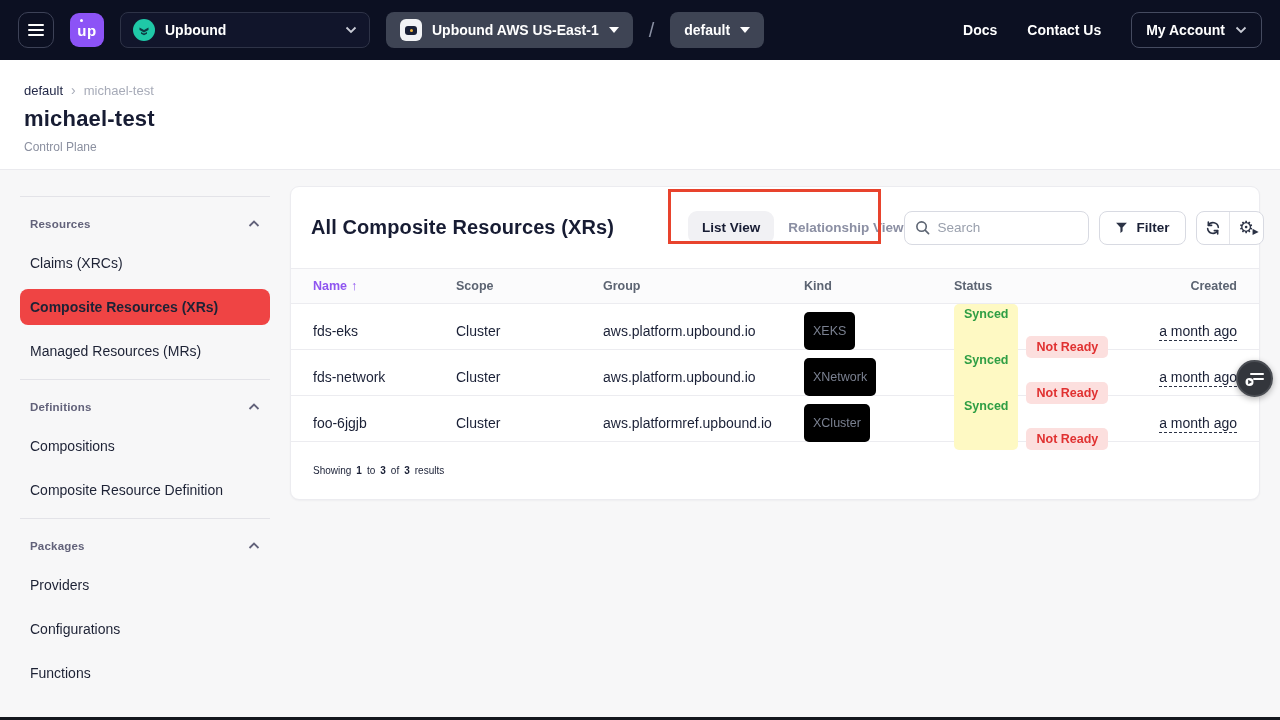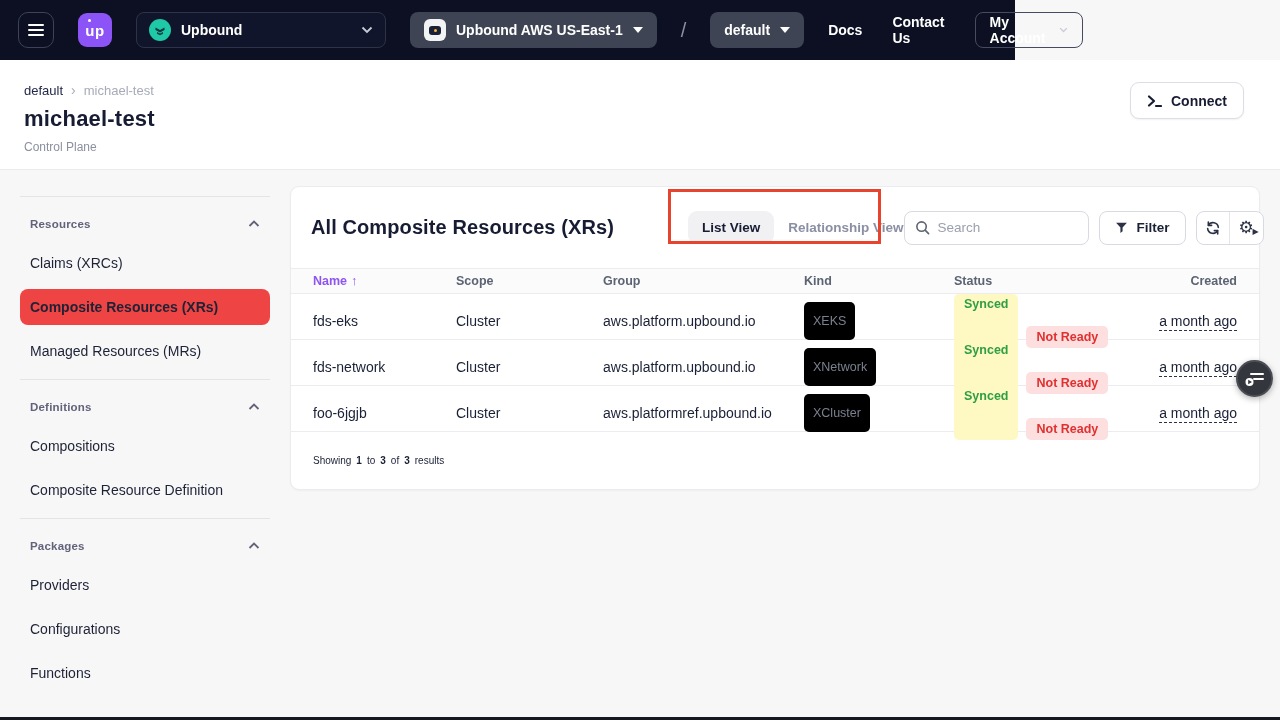--- a/index.html
+++ b/index.html
@@ -1,21 +1,21 @@
 <!DOCTYPE html>
 <html><head>
 <meta charset="utf-8">
 <style>
   * { margin:0; padding:0; box-sizing:border-box; }
   html,body { width:1280px; height:720px; overflow:hidden; }
   body { font-family:"Liberation Sans", sans-serif; background:#f7f7f8; color:#1a2036; position:relative; }
 
   
-  .navbar { position:absolute; left:0; top:0; width:1015px; height:60px; background:#0c1022;
-            display:flex; align-items:center; padding:0 18px; gap:24px; }
+  .navbar { position:absolute; left:0; top:0; width:1280px; height:60px; background:#0c1022;
+            display:flex; align-items:center; padding:0 18px; gap:16px; }
   .hamburger { width:36px; height:36px; border:1.5px solid #3d4257; border-radius:10px;
                display:flex; flex-direction:column; justify-content:center; align-items:center; gap:3px;
                background:transparent; cursor:pointer; flex:none; }
   .hamburger span { display:block; width:16px; height:2px; background:#ffffff; border-radius:1px; }
   .up-logo { width:34px; height:34px; background:#8c53f6; border-radius:9px; color:#fff;
              font-weight:bold; font-size:15px; display:flex; align-items:center; justify-content:center;
              position:relative; flex:none; letter-spacing:0.5px; }
   .up-logo i { position:absolute; left:10px; top:6px; width:3px; height:3px; border-radius:50%; background:#fff; }
   .org-select { width:250px; height:36px; border:1px solid #2e3347; background:#11152b; border-radius:8px;
                 display:flex; align-items:center; padding:0 12px; gap:10px; color:#fff; cursor:pointer; flex:none; }
@@ -82,21 +82,21 @@
   .icon-group { margin-left:10px; height:34px; width:68px; border:1px solid #d8dae2; border-radius:8px;
                 background:#fff; display:flex; flex:none; }
   .icon-cell { width:50%; display:flex; align-items:center; justify-content:center; cursor:pointer; }
   .icon-cell:first-child { border-right:1px solid #e4e5ea; }
   .gear-glyph { font-size:17px; color:#2b3245; line-height:1; position:relative; }
   .gear-glyph i { position:absolute; right:-5px; bottom:0px; font-style:normal; font-size:8px; color:#2b3245; }
 
   
   .tbl-grid { display:grid; grid-template-columns:143px 147px 201px 150px 190px 1fr; align-items:center;
               padding:0 22px; }
-  .tbl-head { height:26px; background:#fbfbfc; border-top:1px solid #ececf0; border-bottom:1px solid #ececf0; }
+  .tbl-head { height:36px; background:#fbfbfc; border-top:1px solid #ececf0; border-bottom:1px solid #ececf0; }
   .tbl-head div { font-size:12.5px; font-weight:bold; color:#5c6472; }
   .tbl-head .col-name { color:#8f55f0; display:flex; align-items:center; gap:4px; cursor:pointer; }
   .tbl-head .col-created, .tbl-row .cell-created { text-align:right; }
   .tbl-row { height:46px; border-bottom:1px solid #ececf0; font-size:14px; color:#1a2036; }
   .badge-kind { display:inline-block; background:#000000; color:#7a8090; font-size:12.5px;
                 padding:12px 9px; border-radius:5px; }
   .cell-status { display:flex; gap:8px; }
   .badge-synced { background:#fef9c3; color:#2f9e44; font-size:12.5px; font-weight:bold;
                   padding:3px 10px; border-radius:5px; }
   .badge-notready { background:#fcdfde; color:#e03131; font-size:12.5px; font-weight:bold;
@@ -166,27 +166,20 @@
 </div>
 
 <div class="page-header">
   <div class="breadcrumb">
     <span class="root">default</span>
     <span class="sep">›</span>
     <span class="current">michael-test</span>
   </div>
   <div class="page-title">michael-test</div>
   <div class="page-subtitle">Control Plane</div>
-  <div class="connect-btn">
-    <svg width="15" height="14" viewBox="0 0 15 14">
-      <polyline points="2,2.5 7,7 2,11.5" fill="none" stroke="#171c33" stroke-width="2.2" stroke-linecap="round" stroke-linejoin="round"></polyline>
-      <line x1="9" y1="12" x2="14" y2="12" stroke="#171c33" stroke-width="2.2" stroke-linecap="round"></line>
-    </svg>
-    <span>Connect</span>
-  </div>
 </div>
 
 <div class="sidebar">
   <hr class="side-divider">
 
   <div class="side-header">
     <span>Resources</span>
     <svg width="12" height="8" viewBox="0 0 12 8">
         <polyline points="1.5,6 6,1.5 10.5,6" fill="none" stroke="#62627a" stroke-width="1.8"></polyline>
       </svg>

